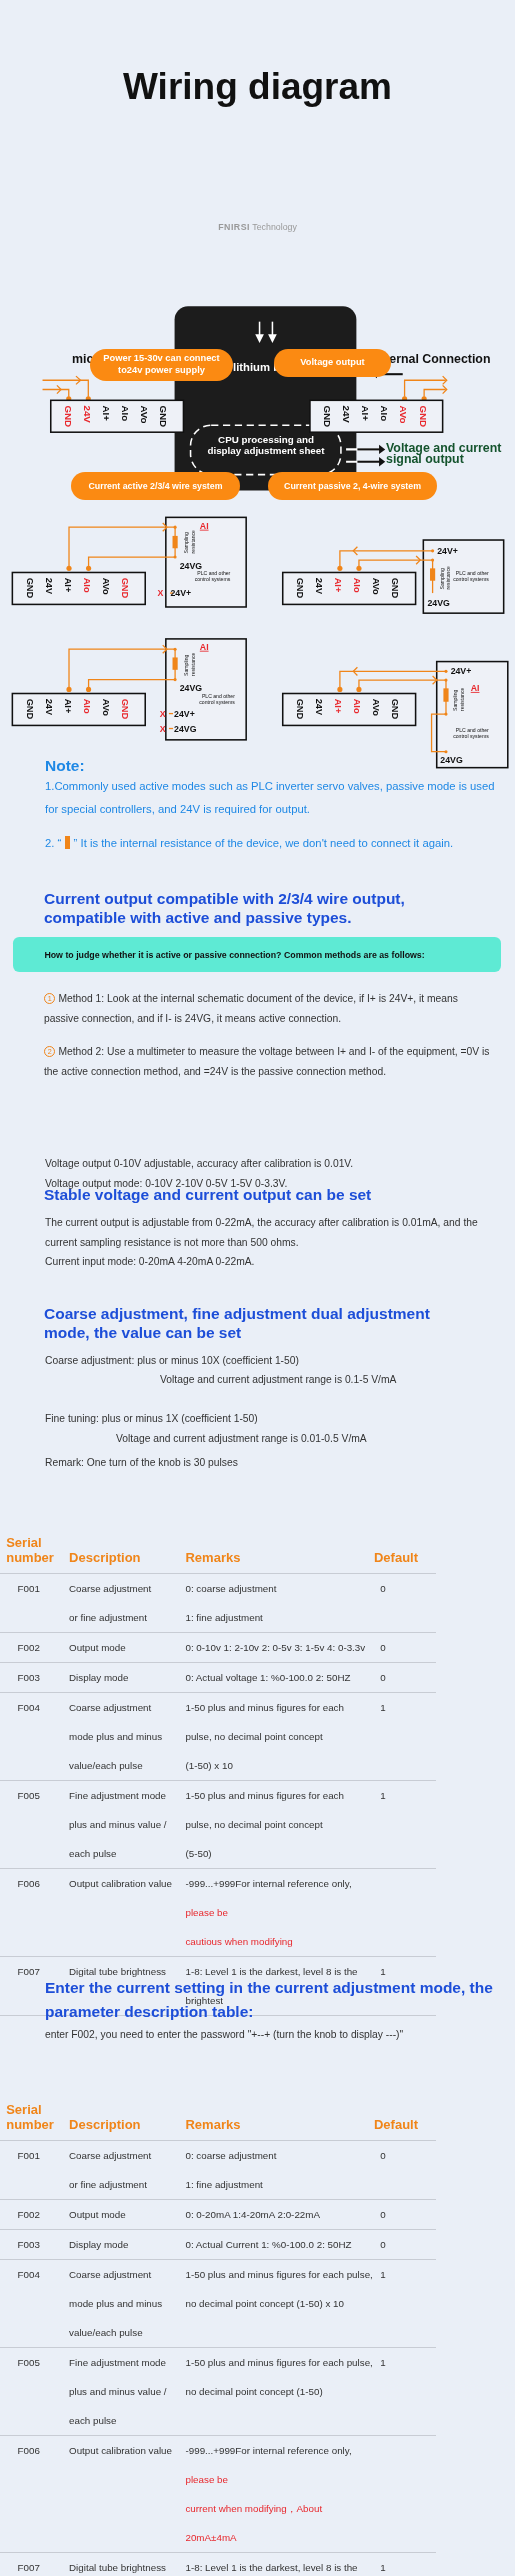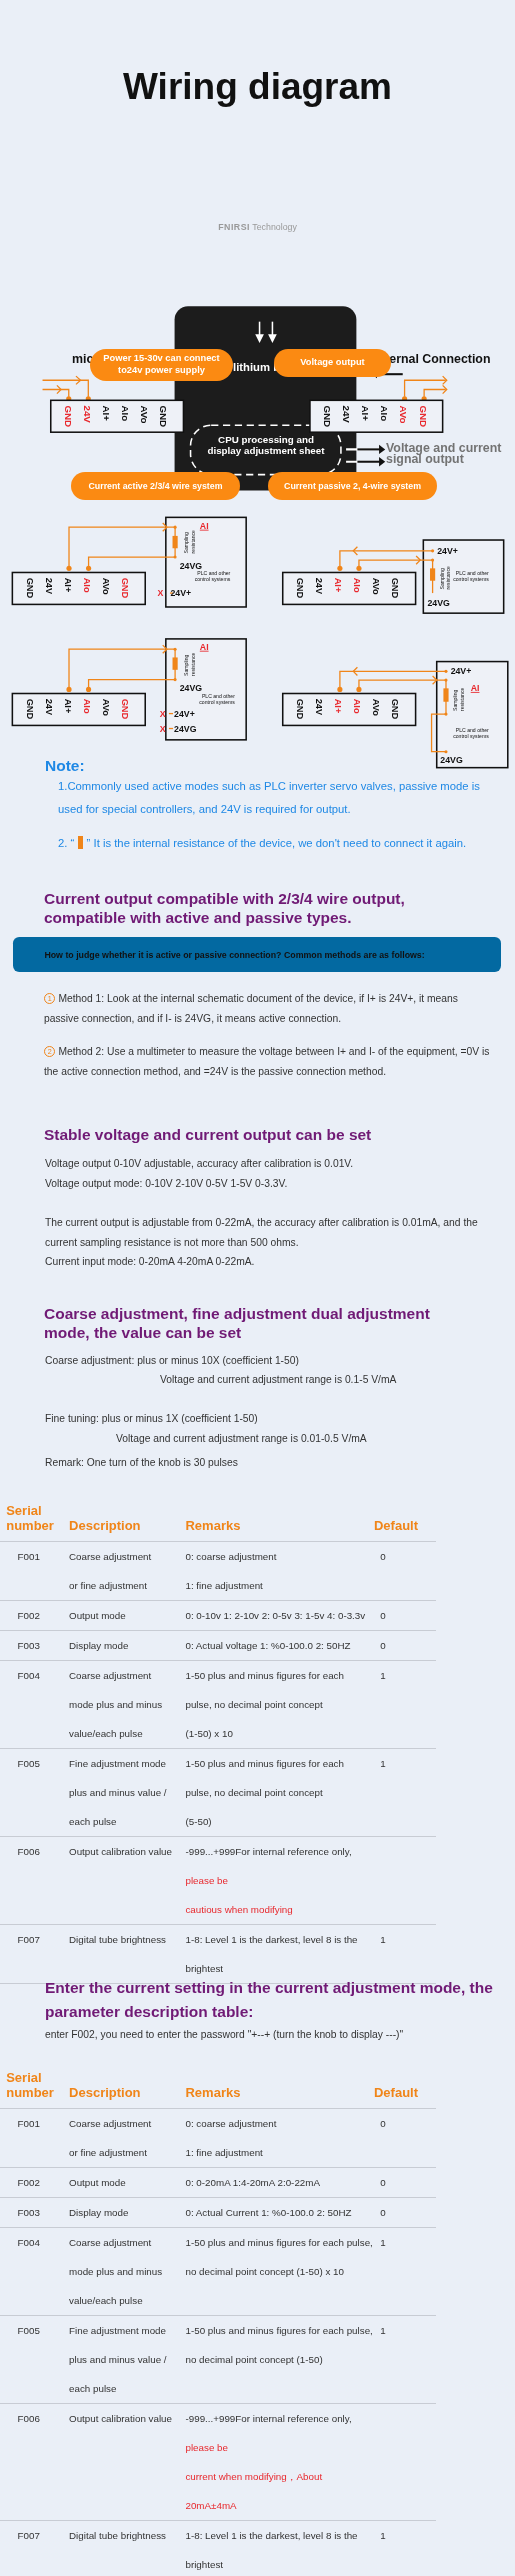--- a/index.html
+++ b/index.html
@@ -4,26 +4,26 @@
 <style>
   * { box-sizing: border-box; margin: 0; padding: 0; }
   html, body { width: 515px; background: #eaeff7; }
   body { font-family: "Liberation Sans", "DejaVu Sans", sans-serif; color: #222; position: relative; height: 2580px; overflow: hidden; }
   .abs { position: absolute; }
   .title { left: 0; width: 515px; top: 66px; text-align: center; font-size: 37px; font-weight: bold; color: #111; letter-spacing: 0px; }
   .brand { left: 0; width: 515px; top: 222px; text-align: center; font-size: 8.8px; color: #999; }
   .brand .logo { letter-spacing: 0.5px; font-weight: bold; }
   .orange { color: #f08519; }
   .pill { background: #fb8a12; color: #fff; border-radius: 20.6px; text-align: center; font-weight: bold; display: flex; align-items: center; justify-content: center; line-height: 1.25; }
-  .h2 { font-size: 15.5px; font-weight: bold; color: #701a75; line-height: 1.2; }
+  .h2 { font-size: 15.5px; font-weight: bold; color: #1d4ed8; line-height: 1.2; }
   .body-text { font-size: 10.3px; color: #333; line-height: 19.6px; }
-  .note { color: #1e88e5; font-size: 11.3px; line-height: 23px; margin-left: 13px; }
-  .callout { left: 13.4px; width: 488px; top: 937px; height: 35px; background: #0369a1; border-radius: 6.2px; display: flex; align-items: center; padding-left: 31px; font-size: 8.8px; font-weight: bold; color: #111; }
+  .note { color: #1e88e5; font-size: 11.3px; line-height: 23px; }
+  .callout { left: 13.4px; width: 488px; top: 937px; height: 35px; background: #5eead4; border-radius: 6.2px; display: flex; align-items: center; padding-left: 31px; font-size: 8.8px; font-weight: bold; color: #111; }
   .circle-num { display: inline-block; width: 11.3px; height: 11.3px; border: 1px solid #f08519; border-radius: 50%; color: #f08519; font-size: 7.2px; line-height: 9.3px; text-align: center; margin-right: 3.1px; vertical-align: 1px; }
-  table.params { position: absolute; left: 0; width: 436px; border-collapse: collapse; font-size: 9.8px; color: #333; }
+  table.params { position: absolute; left: 0; width: 436px; border-collapse: collapse; font-size: 9.8px; color: #333; margin-top: 32px; }
   table.params th { color: #f08519; font-size: 13px; font-weight: bold; text-align: left; vertical-align: bottom; padding-bottom: 7.2px; line-height: 1.15; border-bottom: 1.5px solid #c8ccd4; }
   table.params td { vertical-align: top; line-height: 29px; border-bottom: 1.5px solid #c8ccd4; padding-top: 0; }
   table.params td.serial { padding-left: 17.5px; }
   table.params td.def { text-align: left; padding-left: 6.2px; }
   .red { color: #e8282d; }
   svg text { font-family: "Liberation Sans", "DejaVu Sans", sans-serif; }
 </style>
 </head>
 <body>
 
@@ -67,21 +67,21 @@
   <polygon points="736,283 748,292 736,301" fill="#111"></polygon>
   <polygon points="736,307 748,316 736,325" fill="#111"></polygon>
 </svg>
 <div class="abs" style="left:72px;top:352px;font-size:12.4px;font-weight:bold;color:#111;">micro USB-5V</div>
 <div class="abs" style="left:370px;top:352px;font-size:12.4px;font-weight:bold;color:#111;">External Connection</div>
 <div class="abs" style="left:175px;width:182px;top:361px;text-align:center;font-size:11.3px;font-weight:bold;color:#fff;">Built-in lithium battery -3.7V</div>
 <div class="abs" style="left:191px;width:150px;top:434px;text-align:center;font-size:9.8px;font-weight:bold;color:#fff;line-height:11.3px;">
   <div>CPU processing and</div>
   <div>display adjustment sheet</div>
 </div>
-<div class="abs" style="left:386px;top:443px;font-size:12.4px;font-weight:bold;color:#737373;line-height:11.3px;">
+<div class="abs" style="left:386px;top:443px;font-size:12.4px;font-weight:bold;color:#14532d;line-height:11.3px;">
   <div>Voltage and current</div>
   <div>signal output</div>
 </div>
 
 <div class="abs pill" style="left:90px;top:349px;width:143px;height:32px;font-size:9.3px;">
   <div>
       <div>Power 15-30v can connect</div>
       <div>to24v power supply</div>
     </div>
 </div>
@@ -270,21 +270,21 @@
 
 <div class="abs h2" style="left:44px;top:890px;width:422px;">Current output compatible with 2/3/4 wire output, compatible with active and passive types.</div>
 <div class="abs callout">How to judge whether it is active or passive connection? Common methods are as follows:</div>
 <div class="abs body-text" style="left:44px;top:989px;width:448px;line-height:19.6px;">
   <span class="circle-num">1</span><span>Method 1: Look at the internal schematic document of the device, if I+ is 24V+, it means passive connection, and if I- is 24VG, it means active connection.</span>
 </div>
 <div class="abs body-text" style="left:44px;top:1042px;width:448px;line-height:19.6px;">
   <span class="circle-num">2</span><span>Method 2: Use a multimeter to measure the voltage between I+ and I- of the equipment, =0V is the active connection method, and =24V is the passive connection method.</span>
 </div>
 
-<div class="abs h2" style="left:44px;top:1126px;">Stable voltage and current output can be set</div>
+<div class="abs h2" style="left:44px;top:1186px;">Stable voltage and current output can be set</div>
 <div class="abs body-text" style="left:45px;top:1154px;width:443px;">Voltage output 0-10V adjustable, accuracy after calibration is 0.01V.</div>
 <div class="abs body-text" style="left:45px;top:1174px;width:443px;">Voltage output mode: 0-10V 2-10V 0-5V 1-5V 0-3.3V.</div>
 <div class="abs body-text" style="left:45px;top:1213px;width:438px;">The current output is adjustable from 0-22mA, the accuracy after calibration is 0.01mA, and the current sampling resistance is not more than 500 ohms.</div>
 <div class="abs body-text" style="left:45px;top:1252px;width:443px;">Current input mode: 0-20mA 4-20mA 0-22mA.</div>
 
 <div class="abs h2" style="left:44px;top:1305px;width:428px;">Coarse adjustment, fine adjustment dual adjustment mode, the value can be set</div>
 <div class="abs body-text" style="left:45px;top:1351px;">Coarse adjustment: plus or minus 10X (coefficient 1-50)</div>
 <div class="abs body-text" style="left:160px;top:1370px;">Voltage and current adjustment range is 0.1-5 V/mA</div>
 <div class="abs body-text" style="left:45px;top:1409px;">Fine tuning: plus or minus 1X (coefficient 1-50)</div>
 <div class="abs body-text" style="left:116px;top:1429px;">Voltage and current adjustment range is 0.01-0.5 V/mA</div>

